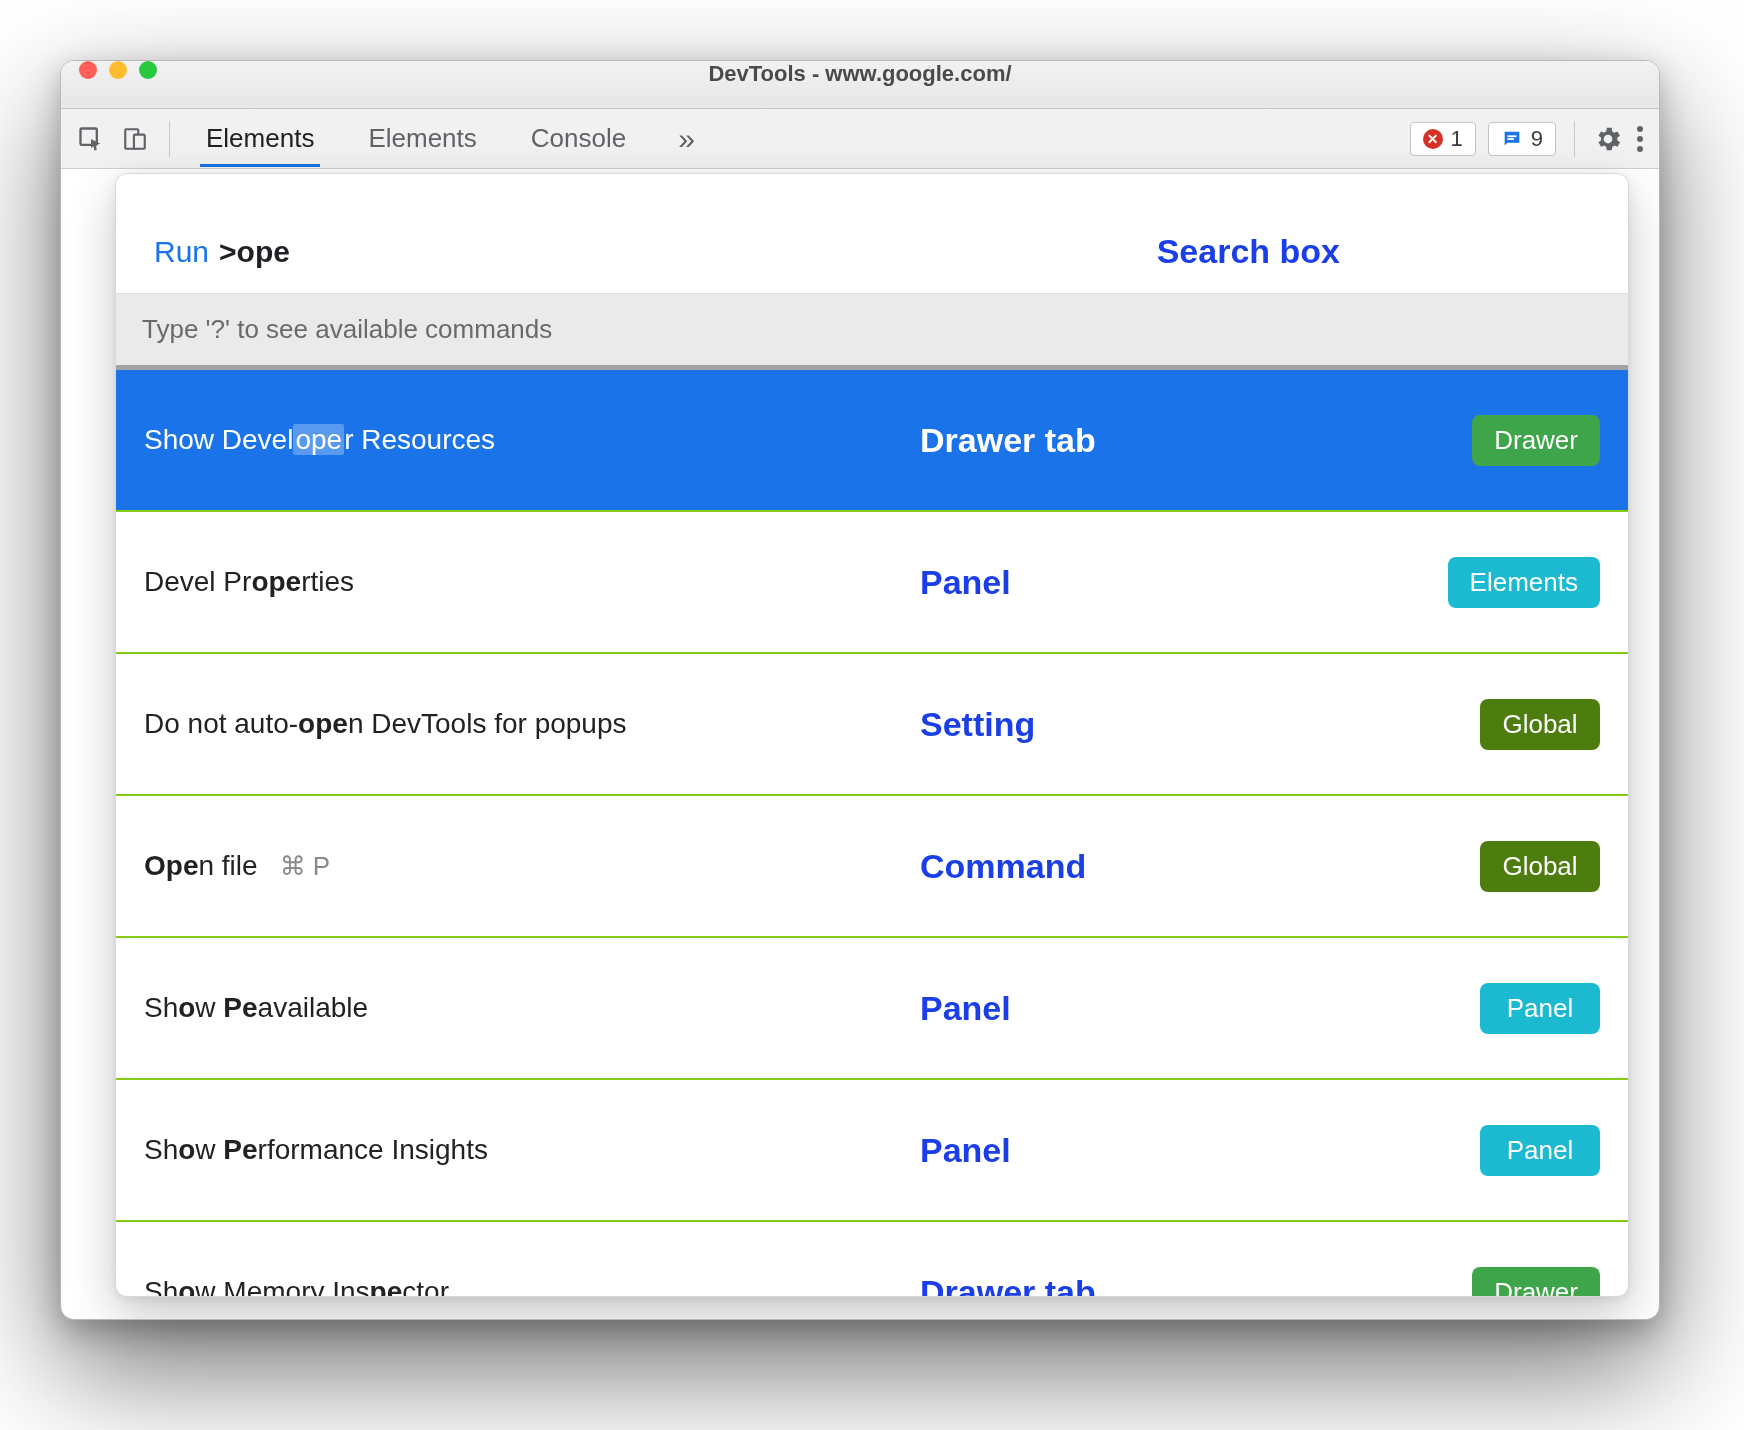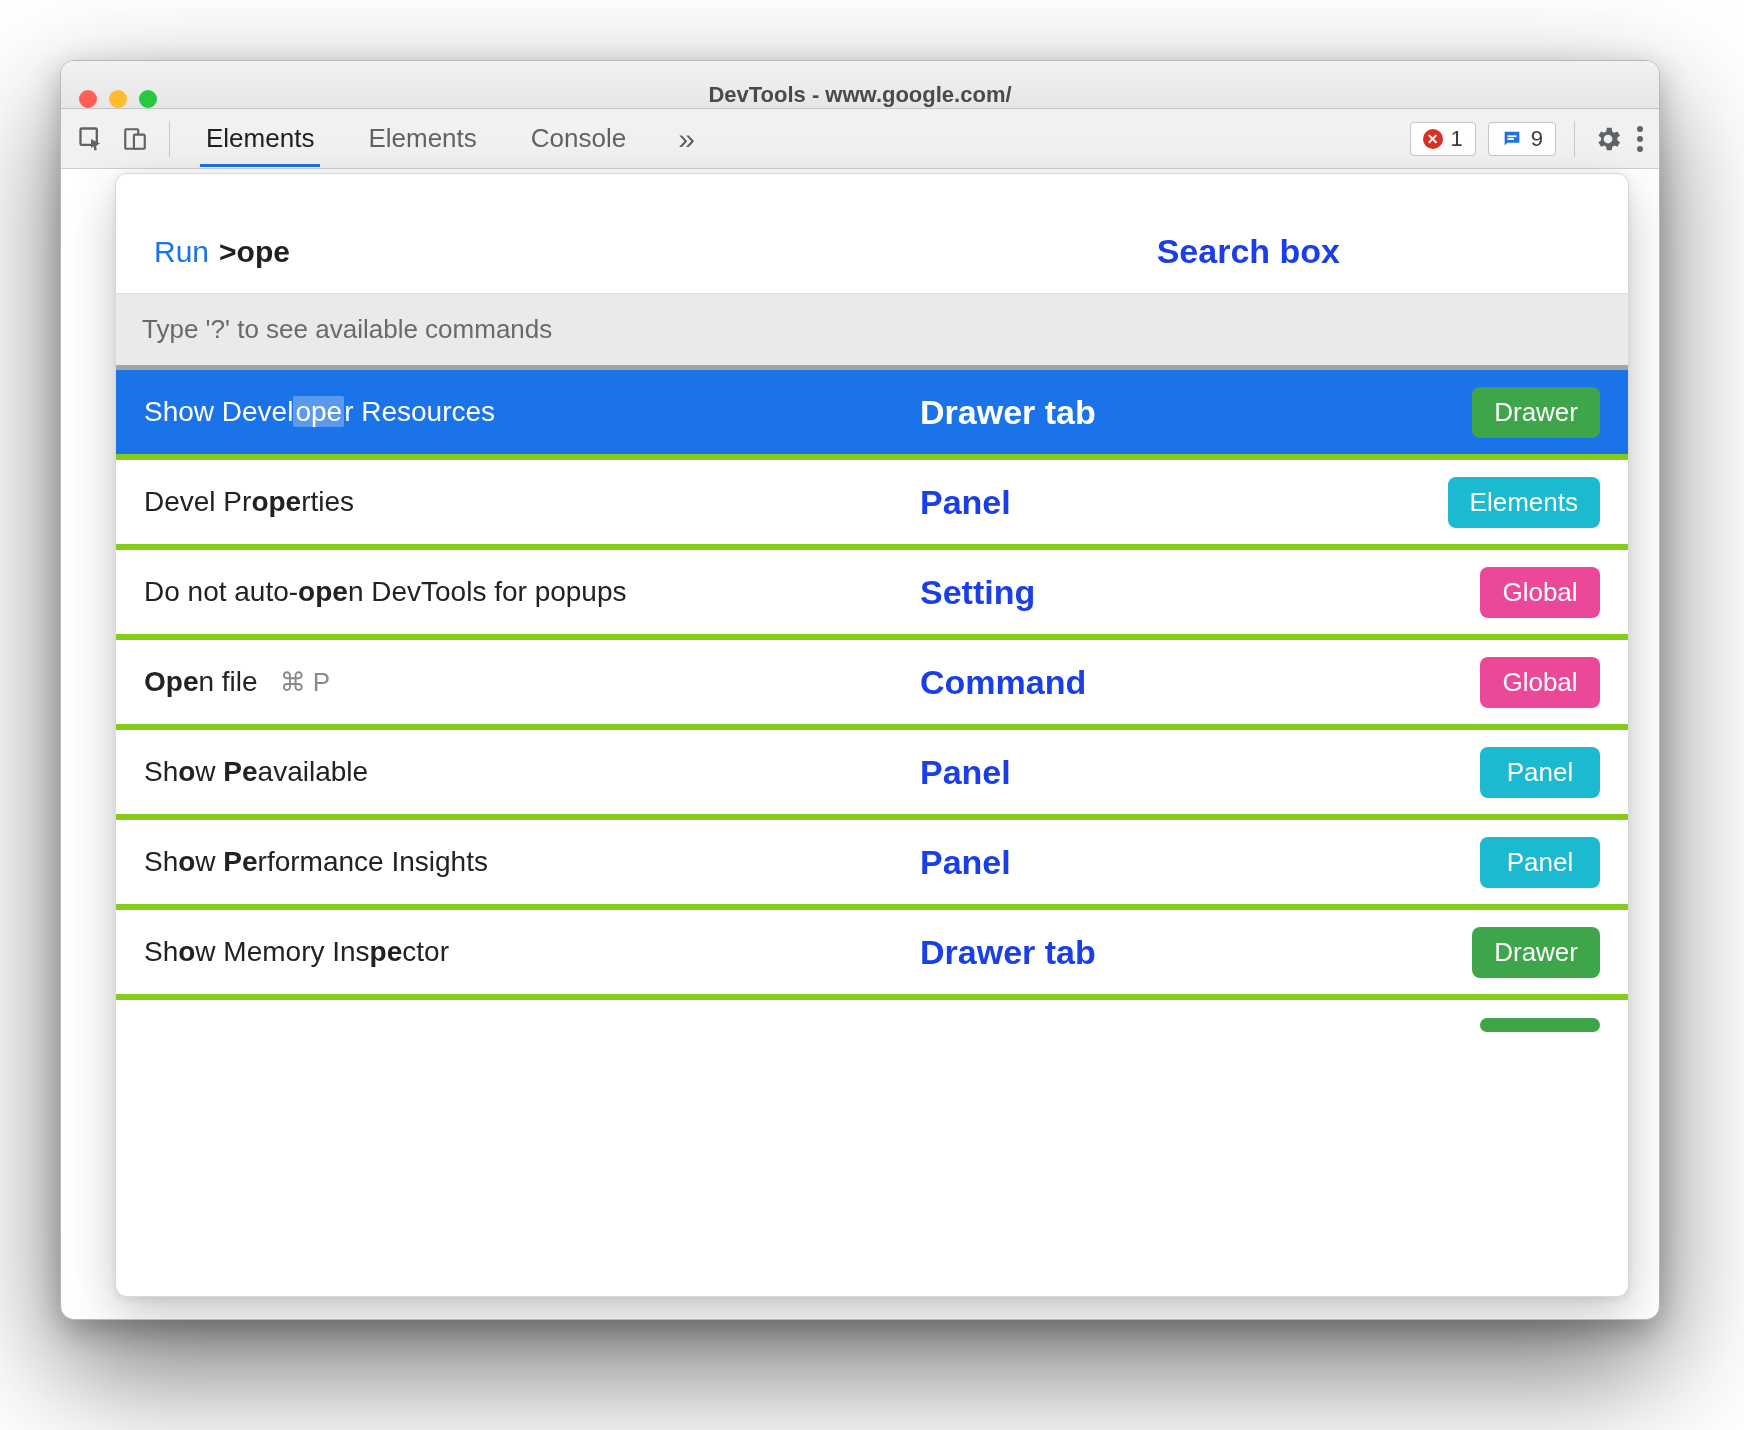--- a/index.html
+++ b/index.html
@@ -27,21 +27,21 @@
     overflow: hidden;
     border: 1px solid #b8b8b8;
   }
 
   
   .titlebar {
     height: 48px;
     background: linear-gradient(#f2f2f2, #e6e6e6);
     border-bottom: 1px solid #c6c6c6;
     display: flex;
-    align-items: flex-end;
+    align-items: flex-start;
     position: relative;
   }
   .traffic-lights {
     display: flex;
     gap: 12px;
     padding-left: 18px;
   }
   .tl { width: 18px; height: 18px; border-radius: 50%; }
   .tl.red { background: #ff5f57; }
   .tl.yellow { background: #febc2e; }
@@ -173,23 +173,23 @@
   }
   .results {
     flex: 1;
     overflow: hidden;
     position: relative;
   }
   .result {
     display: grid;
     grid-template-columns: 1fr 460px 220px;
     align-items: center;
-    height: 90px;
+    height: 142px;
     padding: 0 28px;
-    border-bottom: 6px solid #84cc16;
+    border-bottom: 2px solid #84cc16;
     font-size: 28px;
     color: #222;
     cursor: pointer;
   }
   .result.selected {
     background: #1a73e8;
     color: #fff;
   }
   .result .left { display: flex; align-items: center; gap: 14px; }
   .result .left .cmd-text { white-space: pre; }
@@ -215,21 +215,21 @@
     justify-self: end;
     color: #fff;
     font-size: 26px;
     padding: 10px 22px;
     border-radius: 8px;
     min-width: 120px;
     text-align: center;
   }
   .chip.drawer   { background: #3fa54a; }
   .chip.elements { background: #1cbad1; }
-  .chip.global   { background: #ec4899; }
+  .chip.global   { background: #4d7c0f; }
   .chip.panel    { background: #1cbad1; }
 
   .result.partial { height: 50px; border-bottom: none; }
   .result.partial .chip { padding: 6px 18px; }
 
   
   .active-strip {
     position: absolute;
     width: 6px;
     background: #1a73e8;

